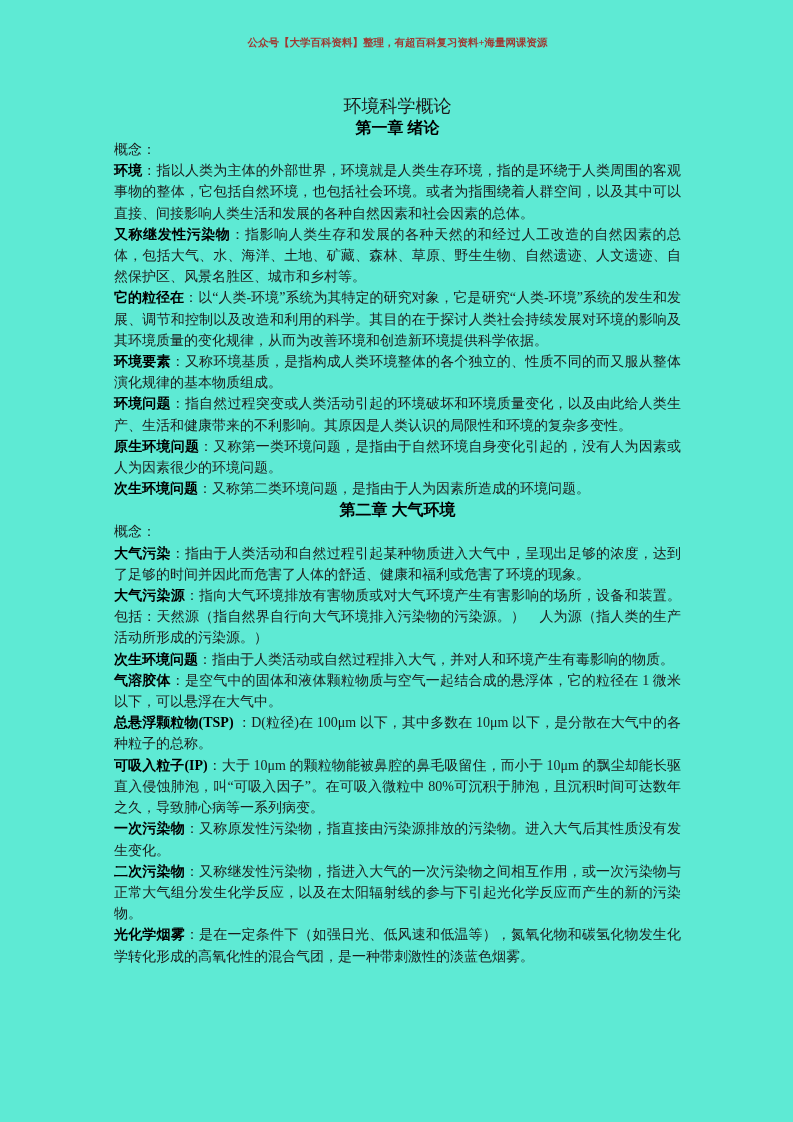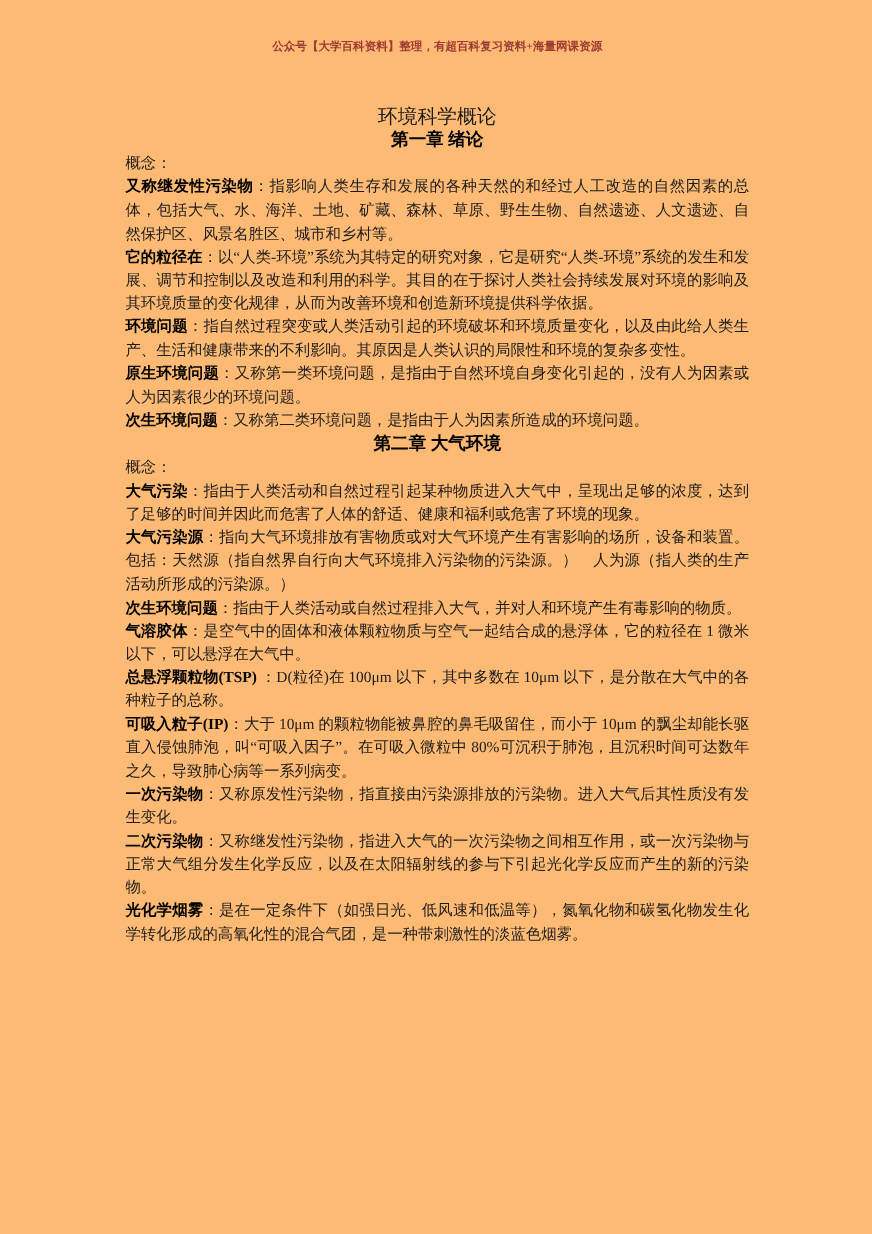--- a/index.html
+++ b/index.html
@@ -4,21 +4,21 @@
 <style>
   html, body {
     margin: 0;
     padding: 0;
     background: #ffffff;
   }
   .page {
     position: relative;
     width: 793px;
     height: 1122px;
-    background: #fdba74;
+    background: #5eead4;
     overflow: hidden;
     font-family: "Liberation Serif", "DejaVu Serif", serif;
   }
   .content {
     position: absolute;
     left: 114px;
     top: 0;
     width: 567px;
     color: #1c1c1c;
     font-size: 14px;
@@ -67,24 +67,30 @@
 
     <div class="promo" style="color: rgb(158, 58, 51);">公众号【大学百科资料】整理，有超百科复习资料+海量网课资源</div>
 
     <h1 class="doc-title">环境科学概论</h1>
 
     <section>
       <h2 class="chapter-heading">第一章 绪论</h2>
       <p class="label">概念：</p>
 
       <p class="entry">
+        <b class="term">环境</b><span>：指以人类为主体的外部世界，环境就是人类生存环境，指的是环绕于人类周围的客观事物的整体，它包括自然环境，也包括社会环境。或者为指围绕着人群空间，以及其中可以直接、间接影响人类生活和发展的各种自然因素和社会因素的总体。</span>
+      </p>
+      <p class="entry">
         <b class="term">又称继发性污染物</b><span>：指影响人类生存和发展的各种天然的和经过人工改造的自然因素的总体，包括大气、水、海洋、土地、矿藏、森林、草原、野生生物、自然遗迹、人文遗迹、自然保护区、风景名胜区、城市和乡村等。</span>
       </p>
       <p class="entry">
         <b class="term">它的粒径在</b><span>：以“人类-环境”系统为其特定的研究对象，它是研究“人类-环境”系统的发生和发展、调节和控制以及改造和利用的科学。其目的在于探讨人类社会持续发展对环境的影响及其环境质量的变化规律，从而为改善环境和创造新环境提供科学依据。</span>
+      </p>
+      <p class="entry">
+        <b class="term">环境要素</b><span>：又称环境基质，是指构成人类环境整体的各个独立的、性质不同的而又服从整体演化规律的基本物质组成。</span>
       </p>
       <p class="entry">
         <b class="term">环境问题</b><span>：指自然过程突变或人类活动引起的环境破坏和环境质量变化，以及由此给人类生产、生活和健康带来的不利影响。其原因是人类认识的局限性和环境的复杂多变性。</span>
       </p>
       <p class="entry">
         <b class="term">原生环境问题</b><span>：又称第一类环境问题，是指由于自然环境自身变化引起的，没有人为因素或人为因素很少的环境问题。</span>
       </p>
       <p class="entry">
         <b class="term">次生环境问题</b><span>：又称第二类环境问题，是指由于人为因素所造成的环境问题。</span>
       </p>

